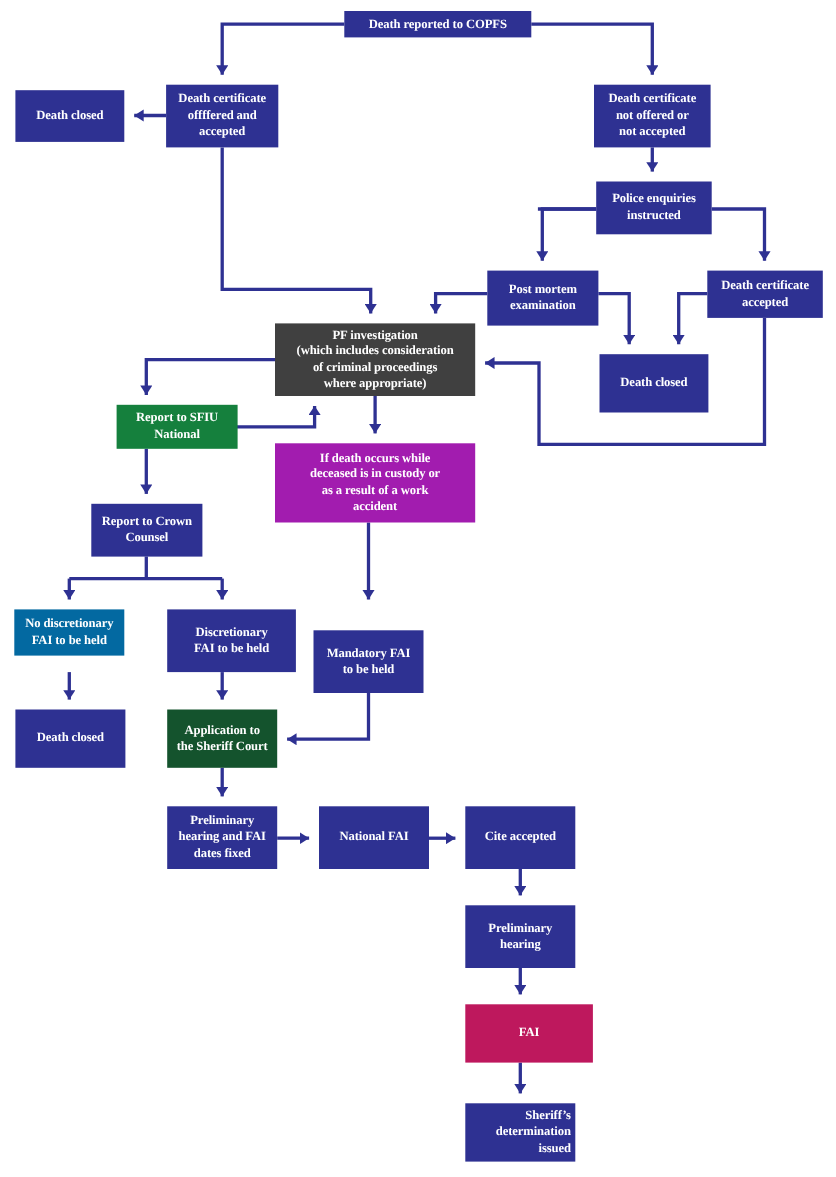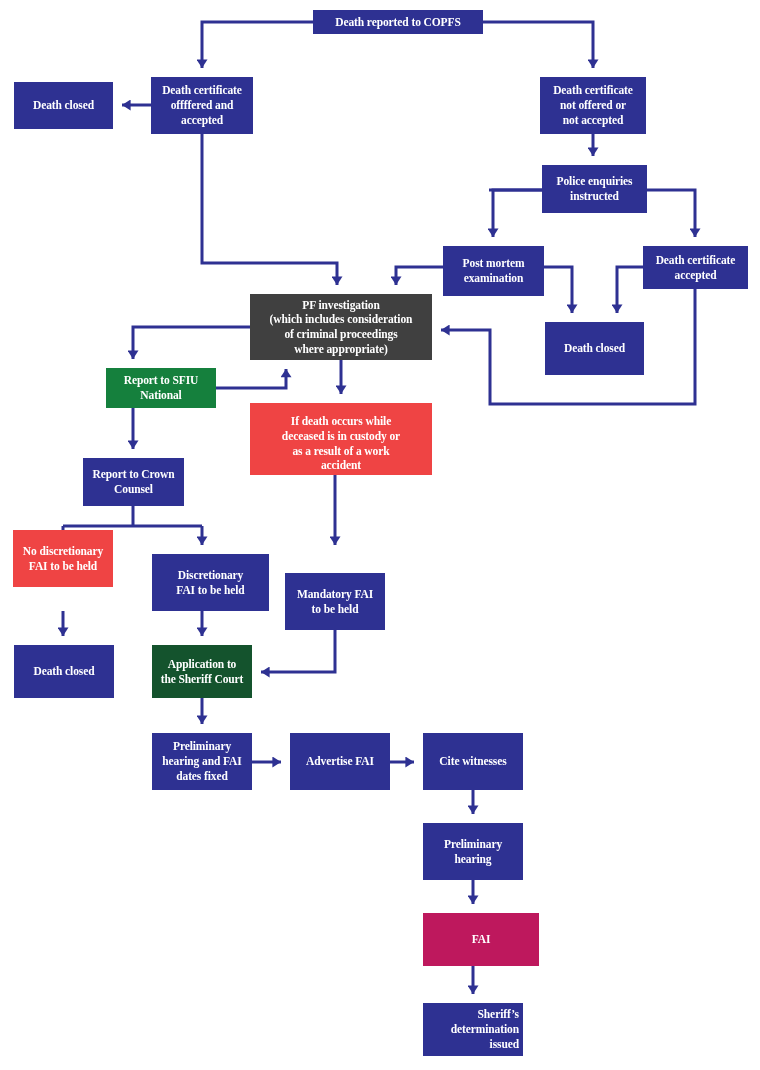--- a/index.html
+++ b/index.html
@@ -152,46 +152,46 @@
       </div>
       <div class="node" style="left: 250px; top: 294px; width: 182px; height: 66px; background: #404040; color: rgb(255, 255, 255);">
         <span>PF investigation<br>(which includes consideration<br>of criminal proceedings<br>where appropriate)</span>
       </div>
       <div class="node" style="left: 83px; top: 368px; width: 110px; height: 40px; background: #15803d; color: rgb(255, 255, 255); margin-left: 23px;">
         <span>Report to SFIU<br>National</span>
       </div>
       <div class="node" style="left: 83px; top: 458px; width: 101px; height: 48px; background: rgb(46, 49, 146); color: rgb(255, 255, 255);">
         <span>Report to Crown<br>Counsel</span>
       </div>
-      <div class="node" style="left: 250px; top: 403px; width: 182px; height: 72px; background: #ef4444; color: rgb(255, 255, 255); align-items: flex-end;">
+      <div class="node" style="left: 250px; top: 403px; width: 182px; height: 72px; background: #a21caf; color: rgb(255, 255, 255);">
         <span>If death occurs while<br>deceased is in custody or<br>as a result of a work<br>accident</span>
       </div>
-      <div class="node" style="left: 13px; top: 530px; width: 100px; height: 57px; background: #ef4444; color: rgb(255, 255, 255);">
+      <div class="node" style="left: 13px; top: 554px; width: 100px; height: 42px; background: #0369a1; color: rgb(255, 255, 255);">
         <span>No discretionary<br>FAI to be held</span>
       </div>
       <div class="node" style="left: 152px; top: 554px; width: 117px; height: 57px; background: rgb(46, 49, 146); color: rgb(255, 255, 255); align-items: center;">
         <span>Discretionary<br>FAI to be held</span>
       </div>
       <div class="node" style="left: 285px; top: 554px; width: 100px; height: 57px; background: rgb(46, 49, 146); color: rgb(255, 255, 255); margin-top: 19px;">
         <span>Mandatory FAI<br>to be held</span>
       </div>
       <div class="node" style="left: 14px; top: 645px; width: 100px; height: 53px; background: rgb(46, 49, 146); color: rgb(255, 255, 255);">
         <span>Death closed</span>
       </div>
       <div class="node" style="left: 152px; top: 645px; width: 100px; height: 53px; background: #14532d; color: rgb(255, 255, 255);">
         <span>Application to<br>the Sheriff Court</span>
       </div>
       <div class="node" style="left: 152px; top: 733px; width: 100px; height: 57px; background: rgb(46, 49, 146); color: rgb(255, 255, 255);">
         <span>Preliminary<br>hearing and FAI<br>dates fixed</span>
       </div>
       <div class="node" style="left: 290px; top: 733px; width: 100px; height: 57px; background: rgb(46, 49, 146); color: rgb(255, 255, 255);">
-        <span>Advertise FAI</span>
+        <span>National FAI</span>
       </div>
       <div class="node" style="left: 423px; top: 733px; width: 100px; height: 57px; background: rgb(46, 49, 146); color: rgb(255, 255, 255);">
-        <span>Cite witnesses</span>
+        <span>Cite accepted</span>
       </div>
       <div class="node" style="left: 423px; top: 823px; width: 100px; height: 57px; background: rgb(46, 49, 146); color: rgb(255, 255, 255);">
         <span>Preliminary<br>hearing</span>
       </div>
       <div class="node" style="left: 423px; top: 913px; width: 116px; height: 53px; background: #be185d; color: rgb(255, 255, 255); text-align: center;">
         <span>FAI</span>
       </div>
       <div class="node" style="left: 423px; top: 1003px; width: 100px; height: 53px; background: rgb(46, 49, 146); color: rgb(255, 255, 255); text-align: right;">
         <span>Sheriff’s<br>determination<br>issued</span>
       </div>

